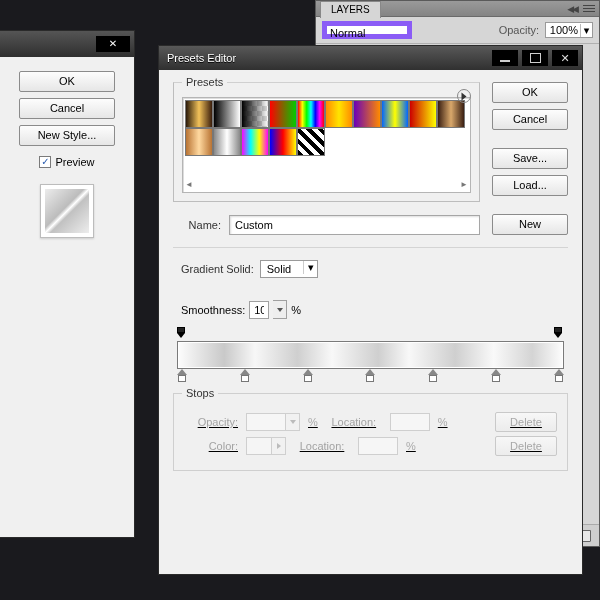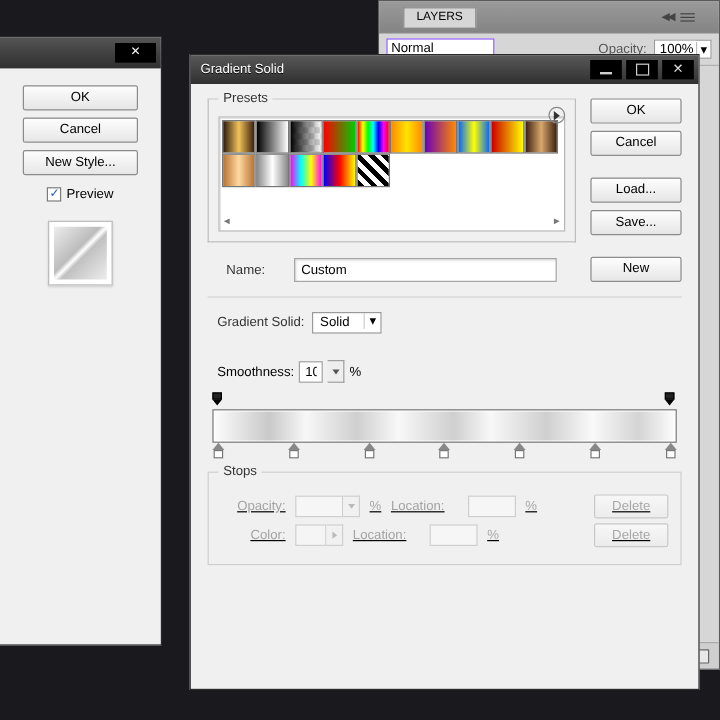--- a/index.html
+++ b/index.html
@@ -1,27 +1,27 @@
 <!DOCTYPE html>
 <html><head>
 <meta charset="utf-8">
 <style>
   * { box-sizing: border-box; margin: 0; padding: 0; font-family: Tahoma, Arial, sans-serif; font-size: 11px; }
   body { background: #1a1a1e; width: 600px; height: 600px; overflow: hidden; position: relative; }
 
   
   .layers-panel { position:absolute; top:0; right:0; width:285px; background:#d6d6d6; border:1px solid #5a5a5a; }
-  .layers-tabbar { display:flex; align-items:center; background: linear-gradient(#9a9a9a,#848484); border-bottom:1px solid #6a6a6a; height:27px; padding:0 20px;text-align:center;}
+  .layers-tabbar { display:flex; align-items:center; background: linear-gradient(#9a9a9a,#848484); border-bottom:1px solid #6a6a6a; height:16px; padding:0 4px;text-align:center;}
   .layers-tabbar .spacer{flex:1}
   .layers-tabbar .dbl-arrow{color:#444; font-size:9px; letter-spacing:-2px; margin-right:6px;}
   .layers-tabbar .menu-lines{display:flex; flex-direction:column; gap:2px;}
   .layers-tabbar .menu-lines span{display:block; width:12px; height:1px; background:#444;}
   .layers-tab { background:#d6d6d6; border:1px solid #888; border-bottom:none; padding:2px 10px 3px; font-size:10px; margin-top:1px;}
   .layers-controls { display:flex; align-items:center; padding:4px 6px; gap:6px; border-bottom:1px solid #b0b0b0; background:#d6d6d6;}
-  .layers-controls .sel{background:#fff; border:1px solid #8b5cf6; height:18px; width:90px; padding:1px 3px;}
+  .layers-controls .sel{background:#fff; border:5px solid #8b5cf6; height:18px; width:90px; padding:1px 3px;}
   .layers-controls .opa-label{color:#555;}
   .layers-controls .opa{ display:flex; align-items:center; border:1px solid #9a9a9a; background:#fff;}
   .layers-controls .opa input{border:none; width:34px; text-align:right; padding:1px 2px;}
   .layers-controls .opa .arr{width:12px; text-align:center; border-left:1px solid #bbb;}
   .layers-body{ height:480px; background:#d6d6d6; }
   .layers-footer{ display:flex; justify-content:flex-end; align-items:center; gap:10px; padding:3px 8px; background:#cfcfcf; border-top:1px solid #aaa; height:22px; color:#3a3a3a;}
   .layers-footer .ic{ font-size:11px; cursor:default;}
   .layers-footer .blank{ width:16px; height:12px; border:1px solid #777; background:#ededed; position:relative;}
   .layers-footer .blank::after{content:""; position:absolute; left:3px; right:3px; bottom:-1px; height:1px; background:#777;}
   .layers-footer .circle{width:12px;height:12px;border:1px solid #555;border-radius:50%; background: linear-gradient(135deg,#222 50%, #eee 50%);}
@@ -61,21 +61,21 @@
   .presets-arrow::after{content:""; width:0;height:0;border-left:4px solid transparent;border-right:4px solid transparent;border-top:5px solid #333; transform:rotate(-90deg);}
   .presets-inner{ border:1px solid #b5b5b5; background:#fff; box-shadow:inset 1px 1px 0 #dcdcdc; padding:2px; display:flex; flex-direction:column; height:96px;}
   .preset-rows{display:flex; flex-wrap:wrap;}
   .preset{ width:28px; height:28px; border:1px solid #777; margin:0;}
   .presets-scroll{margin-top:auto; height:12px; display:flex; align-items:center; justify-content:space-between; color:#777;}
   .presets-scroll span{font-size:8px;}
 
   .side-buttons{display:flex; flex-direction:column; gap:6px; width:76px;}
   .side-buttons .pbtn{ width:76px;}
 
-  .name-row{display:flex; align-items:center; gap:24px;}
+  .name-row{display:flex; align-items:center; gap:8px;}
   .name-row label{width:48px; text-align:right; color:#333;}
   .name-row input{flex:1; border:1px solid #a6a6a6; box-shadow:inset 1px 1px 2px #ddd; padding:3px 5px; background:#fff;}
   .name-row .pbtn{width:76px; margin-left:4px;}
 
   .hr{height:1px; background:#d4d4d4;}
 
   .gtype-row{display:flex; align-items:center; gap:6px; padding-left:8px;}
   .gtype-row label{color:#333;}
   .sel-combo{display:flex; align-items:flex-start; border:1px solid #9a9a9a; background:#fff;}
   .sel-combo .v{padding:2px 12px 2px 6px;}
@@ -104,21 +104,21 @@
 
   .stops-group{ margin-top:10px; position:relative; border:1px solid #cfcfcf; padding:14px 10px 10px;text-decoration:underline;}
   .stops-group .group-label{color:#333;}
   .stops-row{display:flex; align-items:center; gap:8px; margin:4px 0; color:#a3a3a3;}
   .stops-row label{width:54px; text-align:right;}
   .stops-row .fld{display:flex;}
   .stops-row .fld input{width:40px; border:1px solid #cfcfcf; background:#f6f6f6; color:#aaa; padding:2px 4px;}
   .stops-row .fld .step{width:14px; border:1px solid #cfcfcf; border-left:none; background:#f1f1f1; display:flex;align-items:center;justify-content:center;}
   .stops-row .fld .step::after{content:"";width:0;height:0;border-left:3px solid transparent;border-right:3px solid transparent;border-top:4px solid #bbb;}
   .stops-row .pct{color:#aaa;}
-  .stops-row .locl{width:56px; text-align:left;}
+  .stops-row .locl{width:56px; text-align:center;}
   .stops-row .del{ width:62px; height:20px; border:1px solid #c9c9c9; background:linear-gradient(#f7f7f7,#ececec); border-radius:2px; text-align:center; line-height:18px; color:#a8a8a8; margin-left:auto;}
   .colbox{display:flex;}
   .colbox .sw{width:26px;height:18px;border:1px solid #cfcfcf;background:#f5f5f5;}
   .colbox .ar{width:14px;height:18px;border:1px solid #cfcfcf;border-left:none;background:#f1f1f1;display:flex;align-items:center;justify-content:center;}
   .colbox .ar::after{content:"";width:0;height:0;border-left:3px solid transparent;border-right:3px solid transparent;border-top:4px solid #bbb; transform:rotate(-90deg);}
 
   
   .g1{background:linear-gradient(90deg,#2b1a0a,#f2c25a,#3a1d0c);}
   .g2{background:linear-gradient(90deg,#000,#fff);}
   .g3{background:
@@ -184,21 +184,21 @@
     <div class="chk-row">
       <div class="chk">✓</div>
       <span>Preview</span>
     </div>
     <div class="preview-swatch"></div>
   </div>
 </div>
 
 <div class="ge-dialog">
   <div class="ge-title">
-    <div class="t">Gradient Solid</div>
+    <div class="t">Presets Editor</div>
     <div class="wbtn min"></div>
     <div class="wbtn max"></div>
     <div class="wbtn cls">✕</div>
   </div>
   <div class="ge-body">
     <div class="row-top">
       <div class="presets-group">
         <div class="group-label">Presets</div>
         <div class="presets-arrow"></div>
         <div class="presets-inner">
@@ -222,22 +222,22 @@
           <div class="presets-scroll">
               <span>◄</span>
               <span>►</span>
             </div>
         </div>
       </div>
       <div class="side-buttons">
         <div class="pbtn">OK</div>
         <div class="pbtn">Cancel</div>
         <div style="height:6px"></div>
+        <div class="pbtn">Save...</div>
         <div class="pbtn">Load...</div>
-        <div class="pbtn">Save...</div>
       </div>
     </div>
 
     <div class="name-row">
       <label>Name:</label>
       <input value="Custom" style="">
       <div class="pbtn">New</div>
     </div>
 
     <div class="hr"></div>

